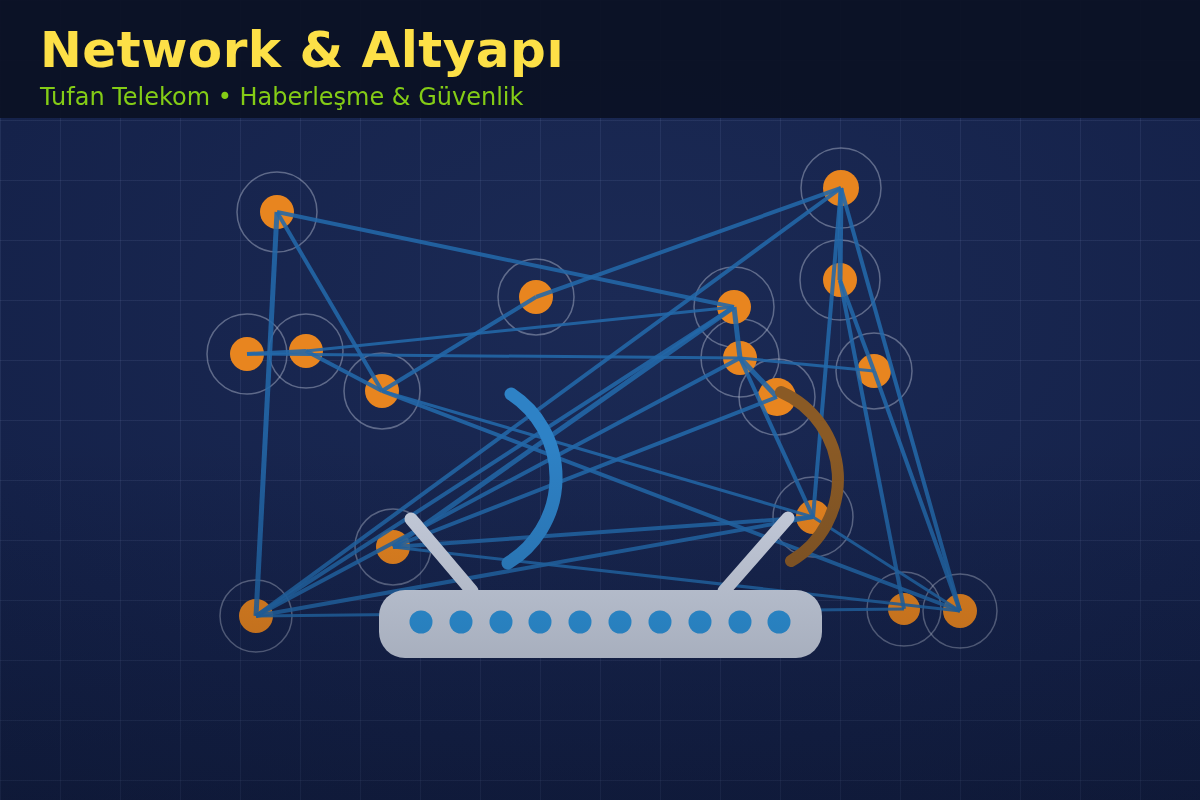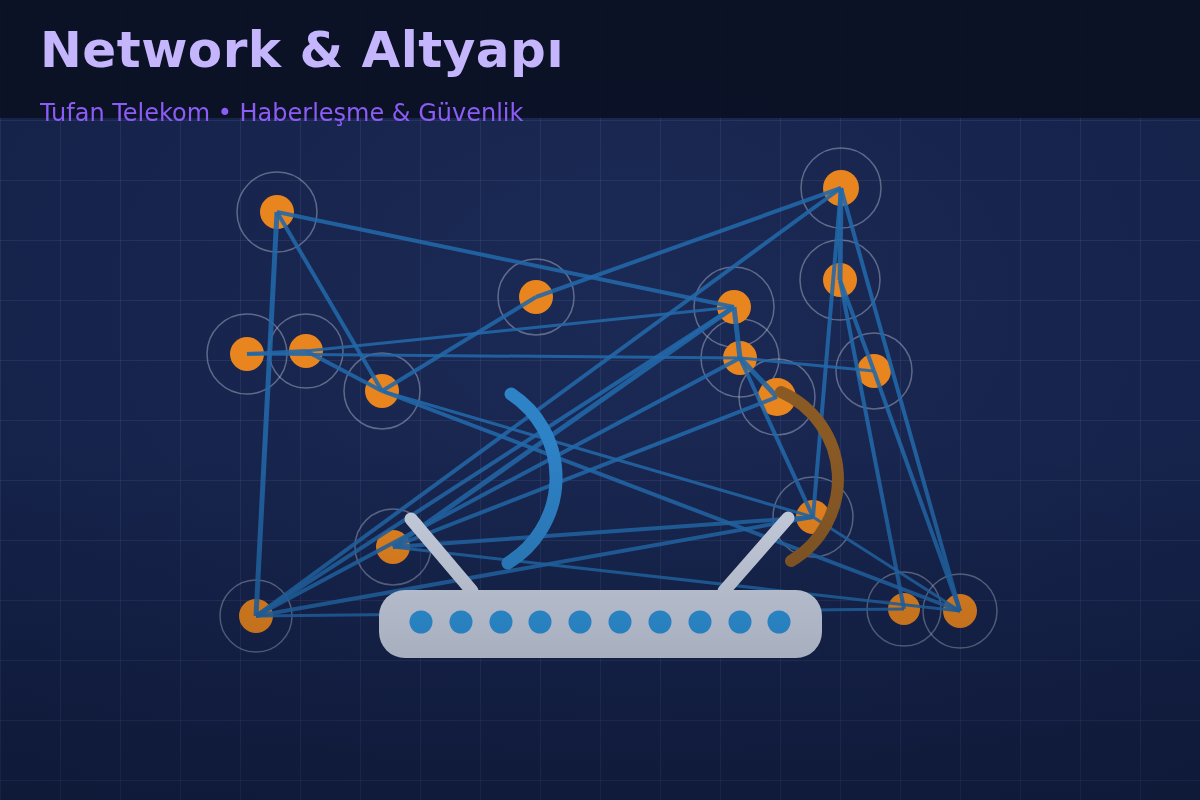--- a/index.html
+++ b/index.html
@@ -19,25 +19,25 @@
     position:absolute;inset:0;pointer-events:none;
     background:linear-gradient(to bottom, rgba(5,10,25,0) 55%, rgba(5,10,25,0.30) 100%);
   }
   svg.graph{position:absolute;left:0;top:0;}
   .header{
     position:absolute;left:0;top:0;width:1200px;height:118px;
     background:rgba(11,17,36,0.94);
     box-sizing:border-box;padding:24px 0 0 40px;
   }
   .title{
-    font-size:50px;font-weight:bold;color:#c4b5fd;line-height:1.05;
+    font-size:50px;font-weight:bold;color:#fde047;line-height:1.05;
     letter-spacing:0.5px;
   }
   .subtitle{
-    margin-top:22px;font-size:24px;font-weight:normal;color:#8b5cf6;
+    margin-top:6px;font-size:24px;font-weight:normal;color:#84cc16;
   }
 </style>
 </head>
 <body>
 
 <div class="stage">
   <div class="grid"></div>
 
   <svg class="graph" width="1200" height="800" viewBox="0 0 1200 800">
       <circle cx="277" cy="212" r="40" fill="none" stroke="rgba(200,208,226,0.40)" stroke-width="1.5"></circle>

